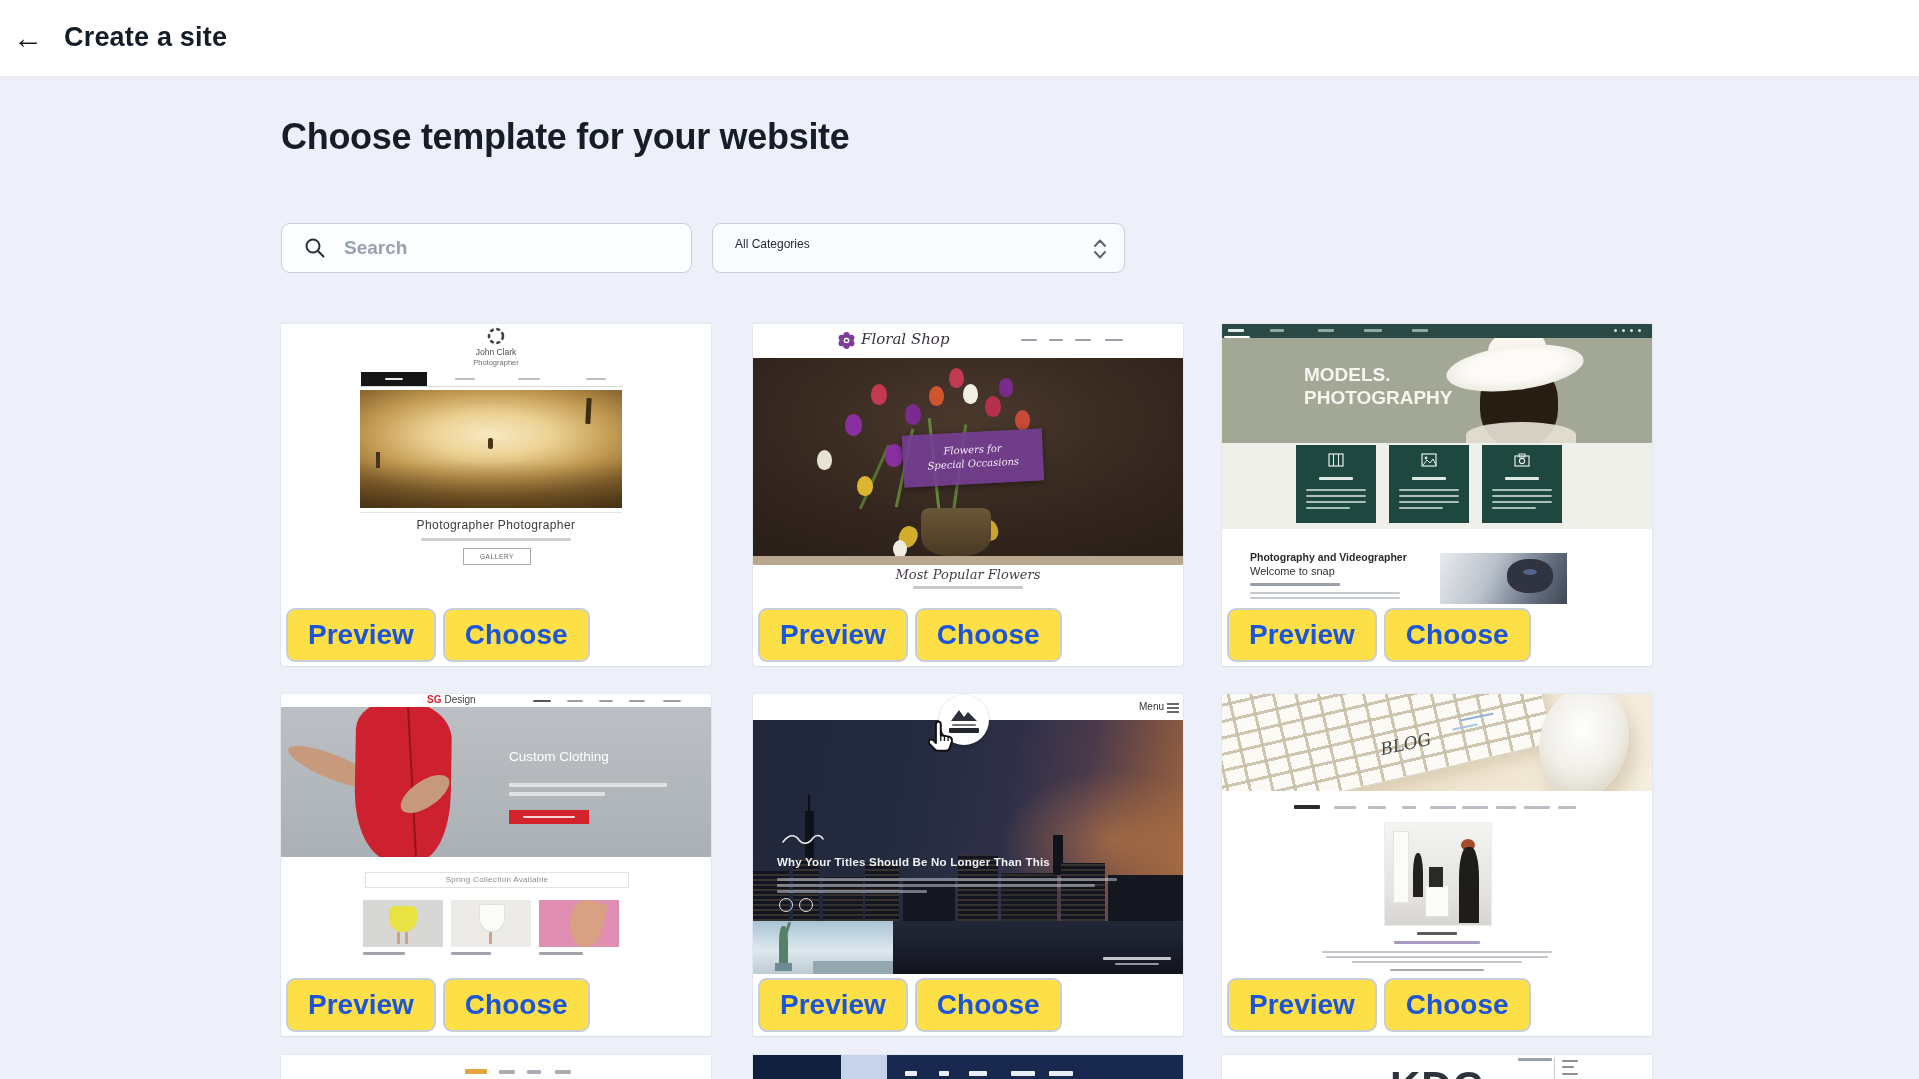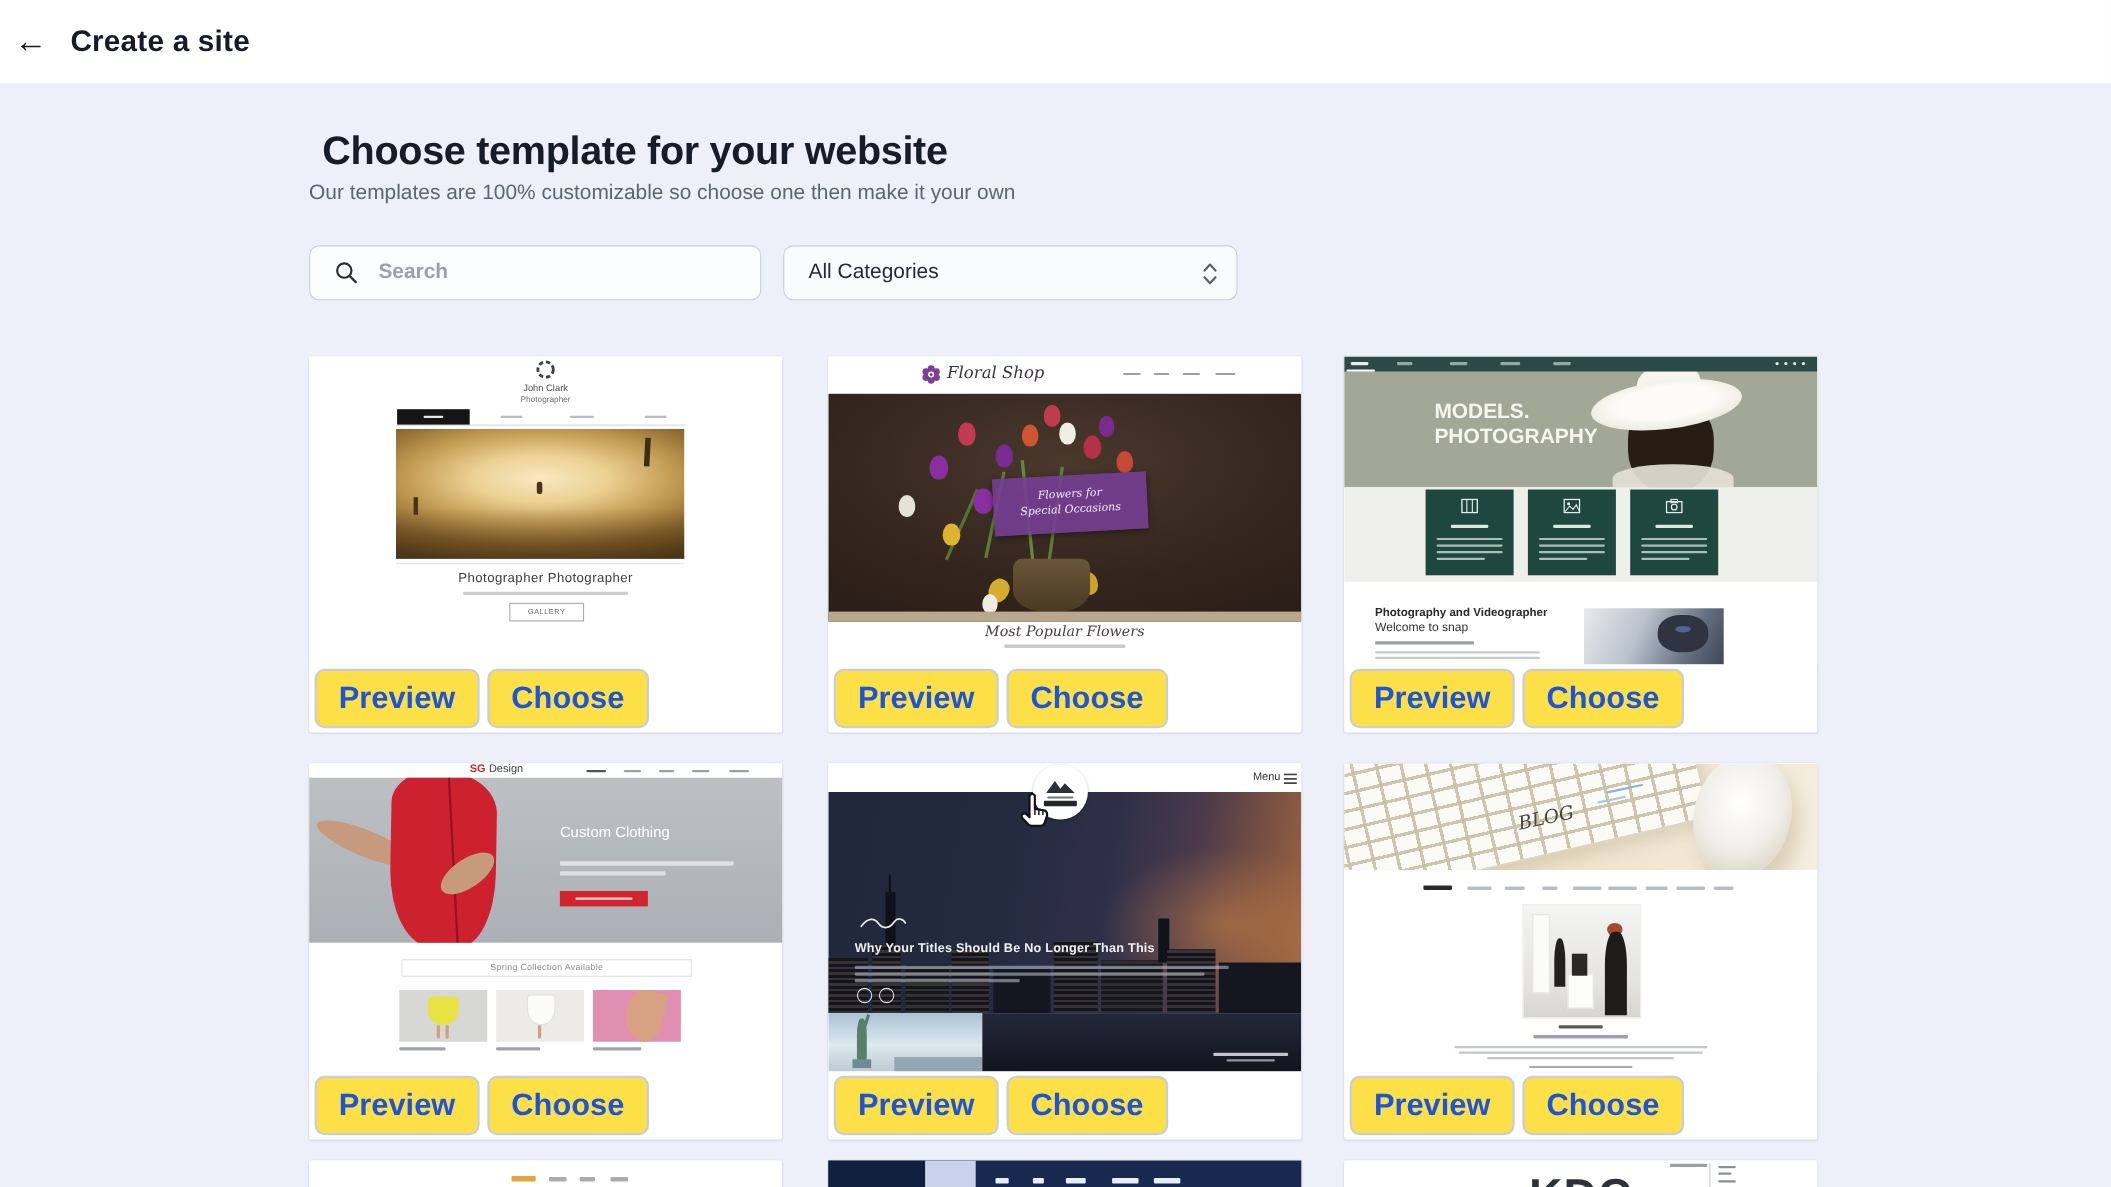--- a/index.html
+++ b/index.html
@@ -6,28 +6,28 @@
   body{font-family:"Liberation Sans",sans-serif;background:#edf0f8;}
   #screen{position:relative;width:1919px;height:1079px;overflow:hidden;background:#edf0f8;}
   .abs{position:absolute;}
   .tb{position:absolute;background:#b9bdc4;border-radius:1px;}
   .ctr{left:0;right:0;text-align:center;}
   
   .app-header{position:absolute;left:0;top:0;width:1919px;height:76px;background:#fff;border-bottom:1px solid #ececec;z-index:20;}
   .back-btn{position:absolute;left:10px;top:20px;width:36px;height:36px;border:none;background:transparent;font-size:30px;color:#15191f;cursor:pointer;line-height:36px;text-align:center;padding:0;}
   .app-title{position:absolute;left:64px;top:22px;font-size:27px;font-weight:700;color:#141c28;letter-spacing:.2px;}
   
-  .page-title{position:absolute;left:281px;top:116px;font-size:36px;font-weight:700;color:#161d29;letter-spacing:-.3px;margin-left:12px;}
+  .page-title{position:absolute;left:281px;top:116px;font-size:36px;font-weight:700;color:#161d29;letter-spacing:-.3px;}
   .page-subtitle{position:absolute;left:281px;top:165px;font-size:19px;color:#5b6574;}
   
   .search-box{position:absolute;left:281px;top:223px;width:411px;height:50px;background:#fcfdfe;border:1px solid #c9cfdb;border-radius:9px;display:flex;align-items:center;box-sizing:border-box;padding-left:22px;}
   .search-box input{border:none;outline:none;background:transparent;font-size:19px;color:#2a313d;margin-left:16px;width:300px;font-family:inherit;font-weight:bold;}
   .search-box input::placeholder{color:#98a1b0;}
   .select-box{position:absolute;left:712px;top:223px;width:413px;height:50px;background:#fafbfd;border:1px solid #c9cfdb;border-radius:9px;box-sizing:border-box;cursor:pointer;}
-  .select-value{position:absolute;left:22px;top:13px;font-size:19px;color:#232b39;}
+  .select-value{position:absolute;left:22px;top:13px;font-size:12px;color:#232b39;}
   .select-chevrons{position:absolute;right:16px;top:13px;}
   
   .card{position:absolute;width:430px;height:342px;background:#fff;border-radius:2px;box-shadow:0 1px 2px rgba(24,39,75,.06),0 0 0 1px rgba(24,39,75,.04);}
   .thumb{position:absolute;left:0;top:0;right:0;height:280px;overflow:hidden;background:#fff;}
   .actions{position:absolute;left:0;right:0;bottom:0;height:62px;display:flex;align-items:center;gap:7px;padding:0 5px;box-sizing:border-box;}
   .btn{height:54px;border-radius:9px;border:2px solid #c7cdd9;background:#fde047;color:#1d55d9;font-weight:700;font-size:28px;padding:0 20px;font-family:inherit;cursor:pointer;}
   .mini{position:absolute;white-space:nowrap;}
   .navy{background:#18284e;}
   .cursor-hand{position:absolute;left:927px;top:720px;z-index:40;pointer-events:none;}
 </style>
@@ -35,21 +35,20 @@
 <body>
 
 <div id="screen">
 
   <div class="app-header">
     <button class="back-btn">←</button>
     <div class="app-title">Create a site</div>
   </div>
 
   <div class="page-title">Choose template for your website</div>
-  <div class="page-subtitle">Our templates are 100% customizable so choose one then make it your own</div>
 
   <div class="search-box">
     <svg width="22" height="22" viewBox="0 0 22 22">
       <circle cx="9" cy="9" r="6.5" fill="none" stroke="#2a2f36" stroke-width="2"></circle>
       <line x1="14" y1="14" x2="19.5" y2="19.5" stroke="#2a2f36" stroke-width="2" stroke-linecap="round"></line>
     </svg>
     <input type="text" placeholder="Search" style="">
   </div>
 
   <div class="select-box">

